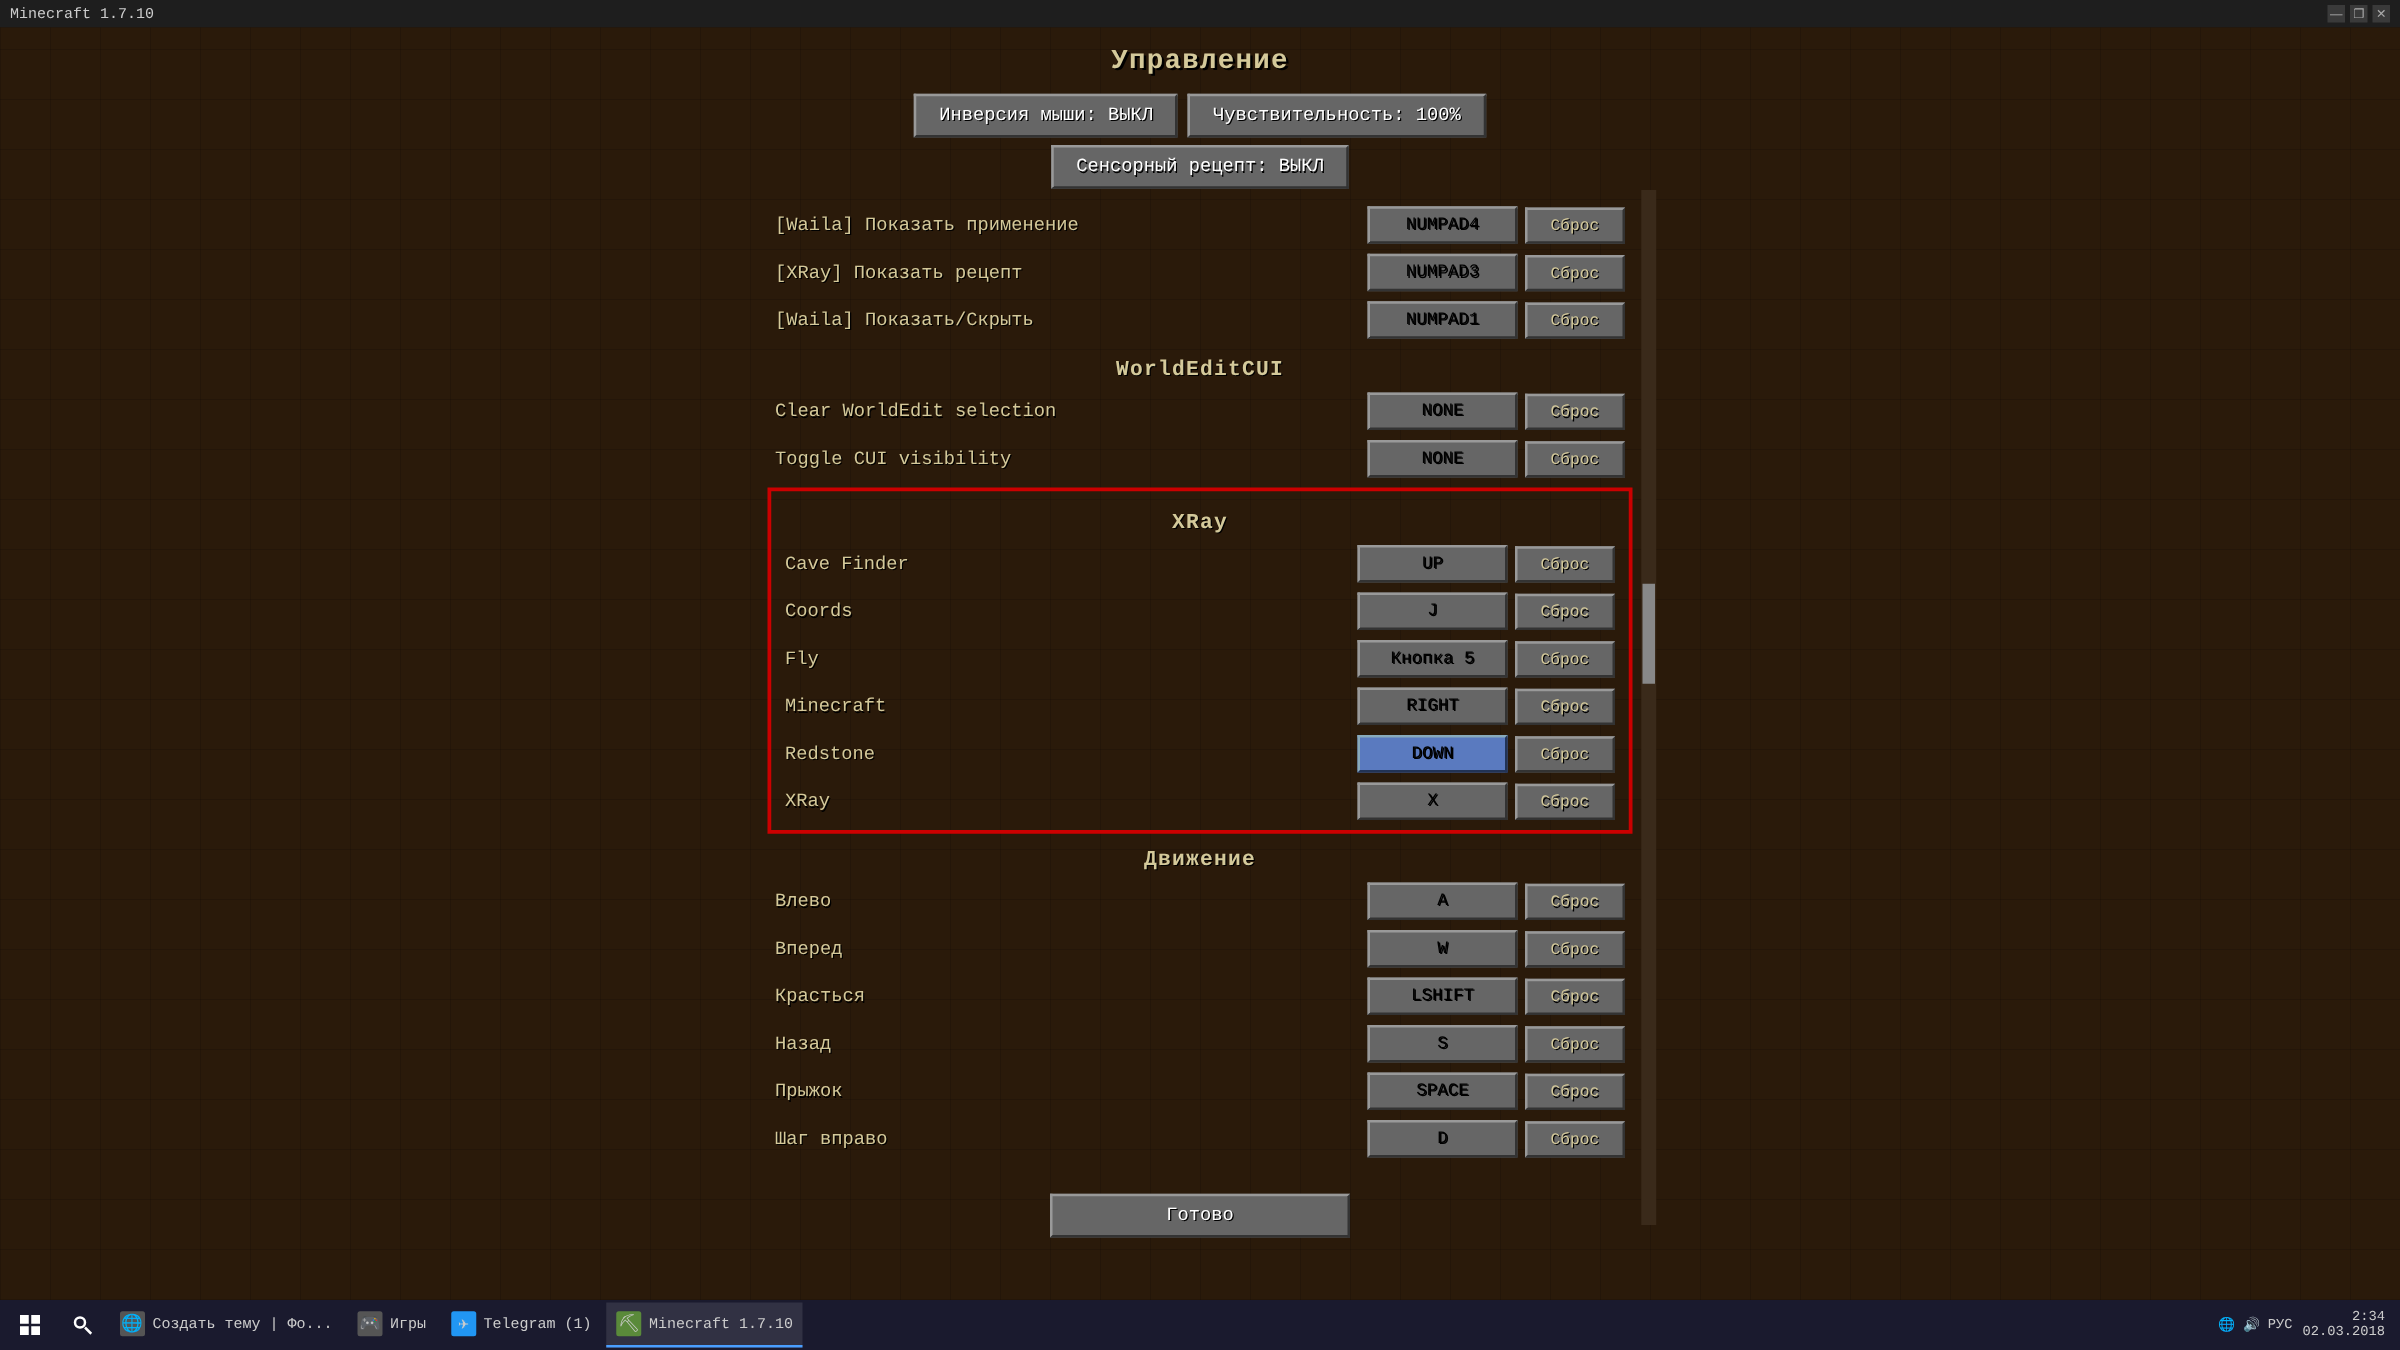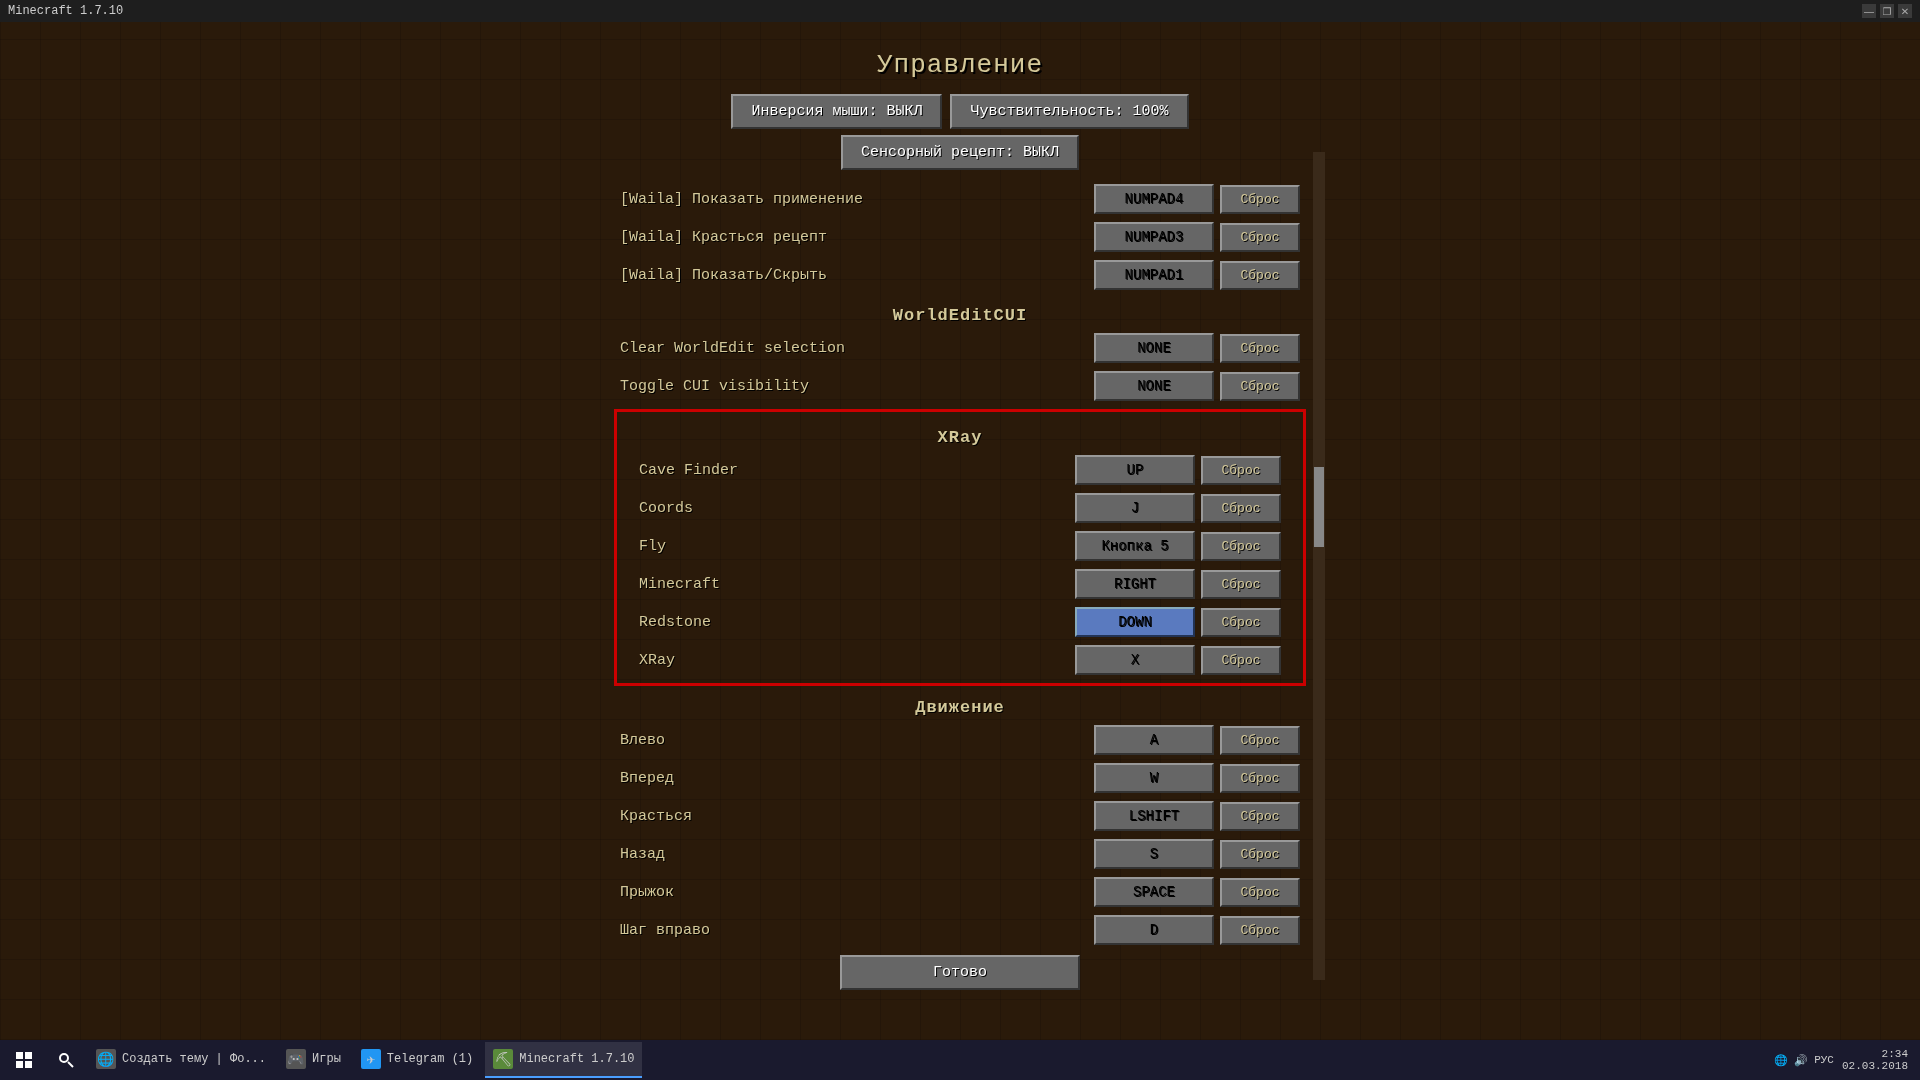--- a/index.html
+++ b/index.html
@@ -62,24 +62,24 @@
       transform: translateX(-50%);
       width: 700px;
       bottom: 0;
       display: flex;
       flex-direction: column;
       align-items: center;
     }
 
     .page-title {
       color: #d4c99a;
-      font-size: 26px;
-      font-weight: normal;
+      font-size: 22px;
+      font-weight: bold;
       text-shadow: 2px 2px #000;
-      margin-top: 28px;
+      margin-top: 14px;
       margin-bottom: 14px;
       letter-spacing: 1px;
     }
 
     .top-buttons {
       display: flex;
       flex-direction: column;
       align-items: center;
       gap: 6px;
       margin-bottom: 10px;
@@ -179,21 +179,21 @@
       cursor: pointer;
       text-shadow: 1px 1px #000;
       min-width: 80px;
       text-align: center;
     }
 
     
     .xray-box {
       border: 3px solid #cc0000;
       margin: 4px 4px;
-      padding: 4px 12px;
+      padding: 4px 1px;
       width: calc(100% - 8px);
     }
 
     
     .bottom-buttons {
       position: absolute;
       bottom: 50px;
       left: 50%;
       transform: translateX(-50%);
       display: flex;
@@ -304,21 +304,21 @@
     </div>
 
     <div class="content-scroll">
 
       <div class="keybind-row">
         <span class="keybind-label">[Waila] Показать применение</span>
         <button class="keybind-key">NUMPAD4</button>
         <button class="keybind-reset">Сброс</button>
       </div>
       <div class="keybind-row">
-        <span class="keybind-label">[Waila] Красться рецепт</span>
+        <span class="keybind-label">[XRay] Показать рецепт</span>
         <button class="keybind-key">NUMPAD3</button>
         <button class="keybind-reset">Сброс</button>
       </div>
       <div class="keybind-row">
         <span class="keybind-label">[Waila] Показать/Скрыть</span>
         <button class="keybind-key">NUMPAD1</button>
         <button class="keybind-reset">Сброс</button>
       </div>
 
       <div class="section-header">WorldEditCUI</div>

